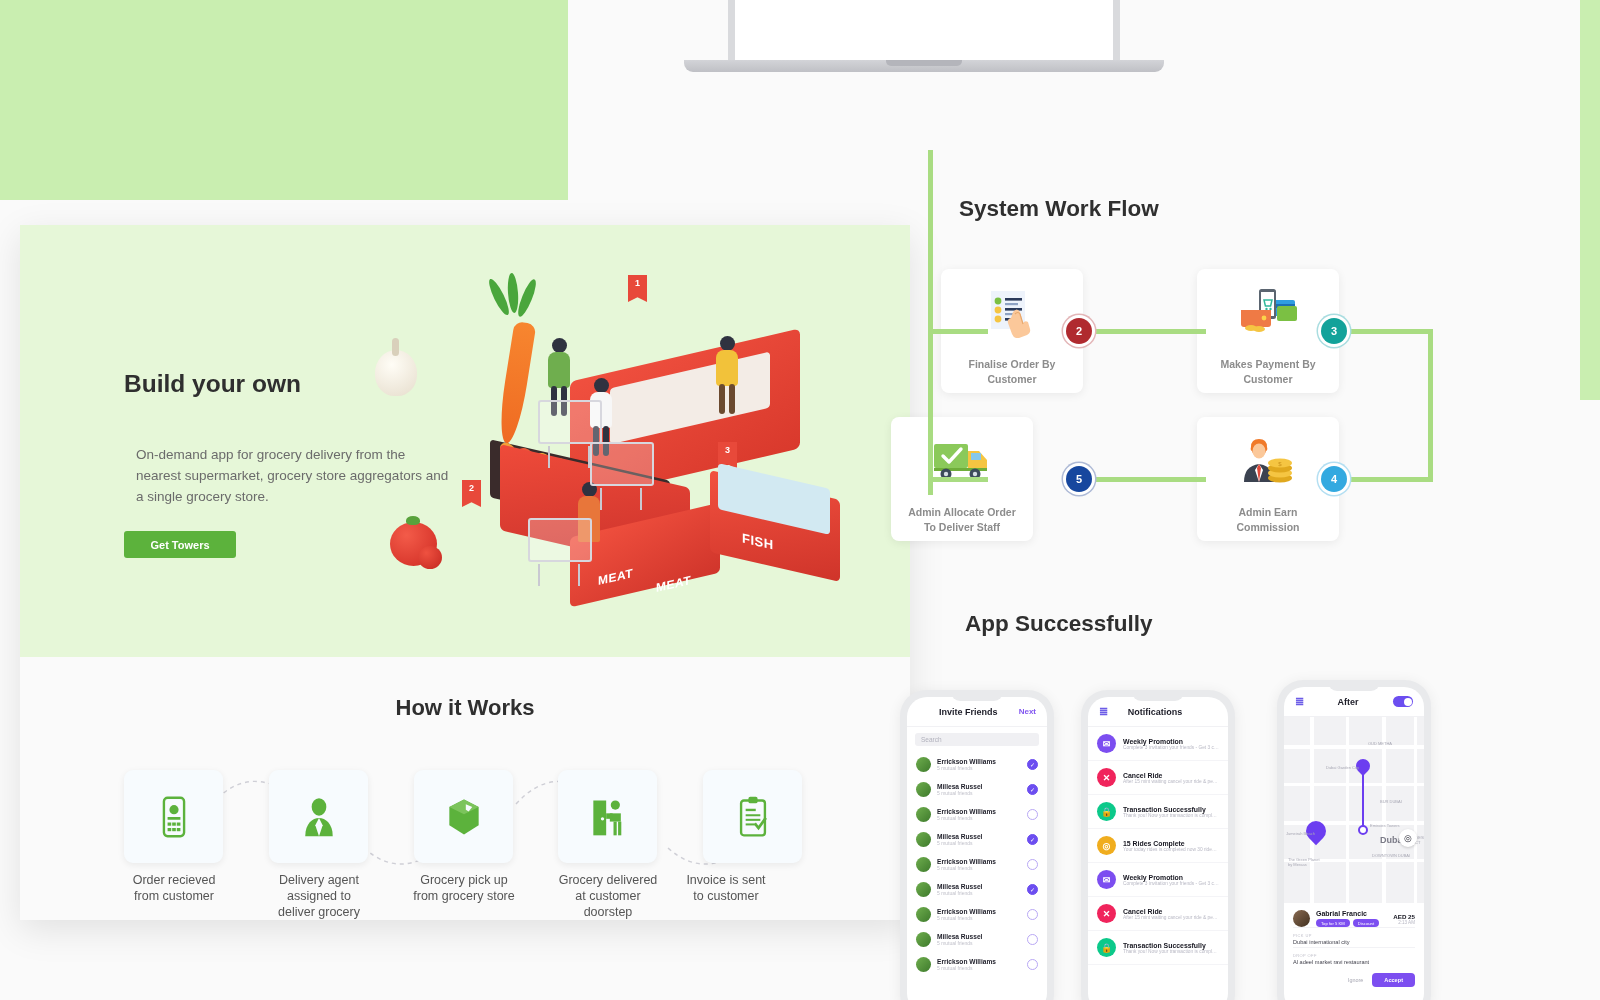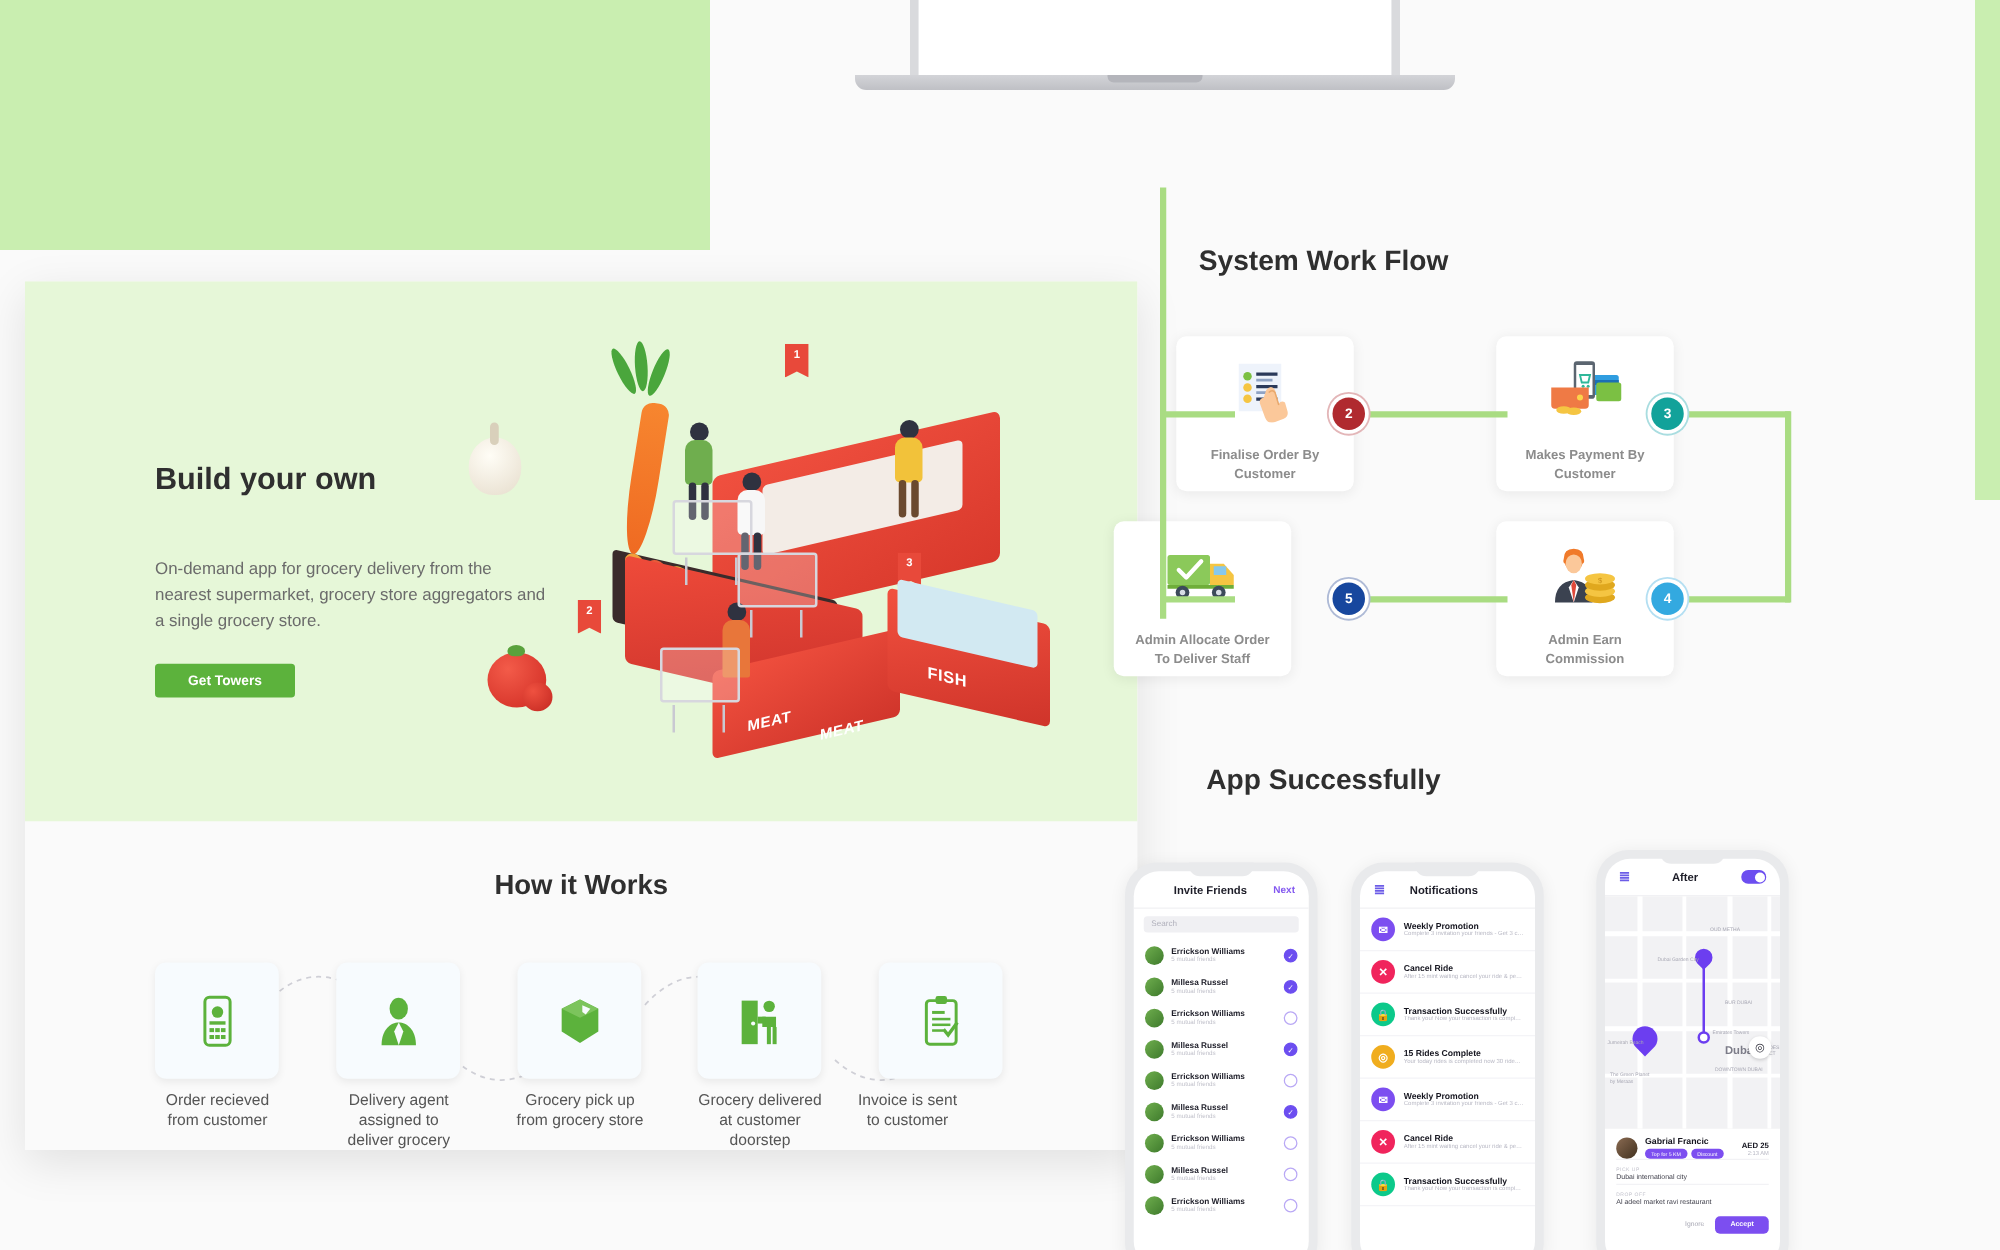--- a/index.html
+++ b/index.html
@@ -55,21 +55,21 @@
   .hero-menu a { font-size:12.5px; color:#3b3b3b; text-decoration:none; white-space:nowrap; }
   .hero-menu a.active { color:#6cbf45; }
   .signup-btn {
     margin-left:40px; background:#4caf3f; color:#fff; font-size:11.5px; font-weight:bold;
     padding:9px 14px; border-radius:3px; white-space:nowrap; border:none; cursor:pointer;
     font-family:"Liberation Sans", sans-serif;
   }
   .hero-h1 { position:absolute; left:104px; top:145px; font-size:24.5px; color:#2f2f2f; font-weight:bold; }
   .hero-h2 { position:absolute; left:104px; top:177px; font-size:24.5px; color:#5cb23c; font-weight:bold; }
   .hero-p {
-    position:absolute; left:104px; top:219px; width:316px;
+    position:absolute; left:116px; top:219px; width:316px;
     font-size:13.5px; color:#6b6b6b; line-height:1.56;
   }
   .get-started {
     position:absolute; left:104px; top:306px; width:112px; height:27px;
     background:#5cb23c; color:#fff; border:none; border-radius:3px;
     font-size:11px; font-weight:bold; cursor:pointer; font-family:"Liberation Sans", sans-serif;
   }
 
   
   .hero-art { position:absolute; left:440px; top:45px; width:430px; height:380px; }

